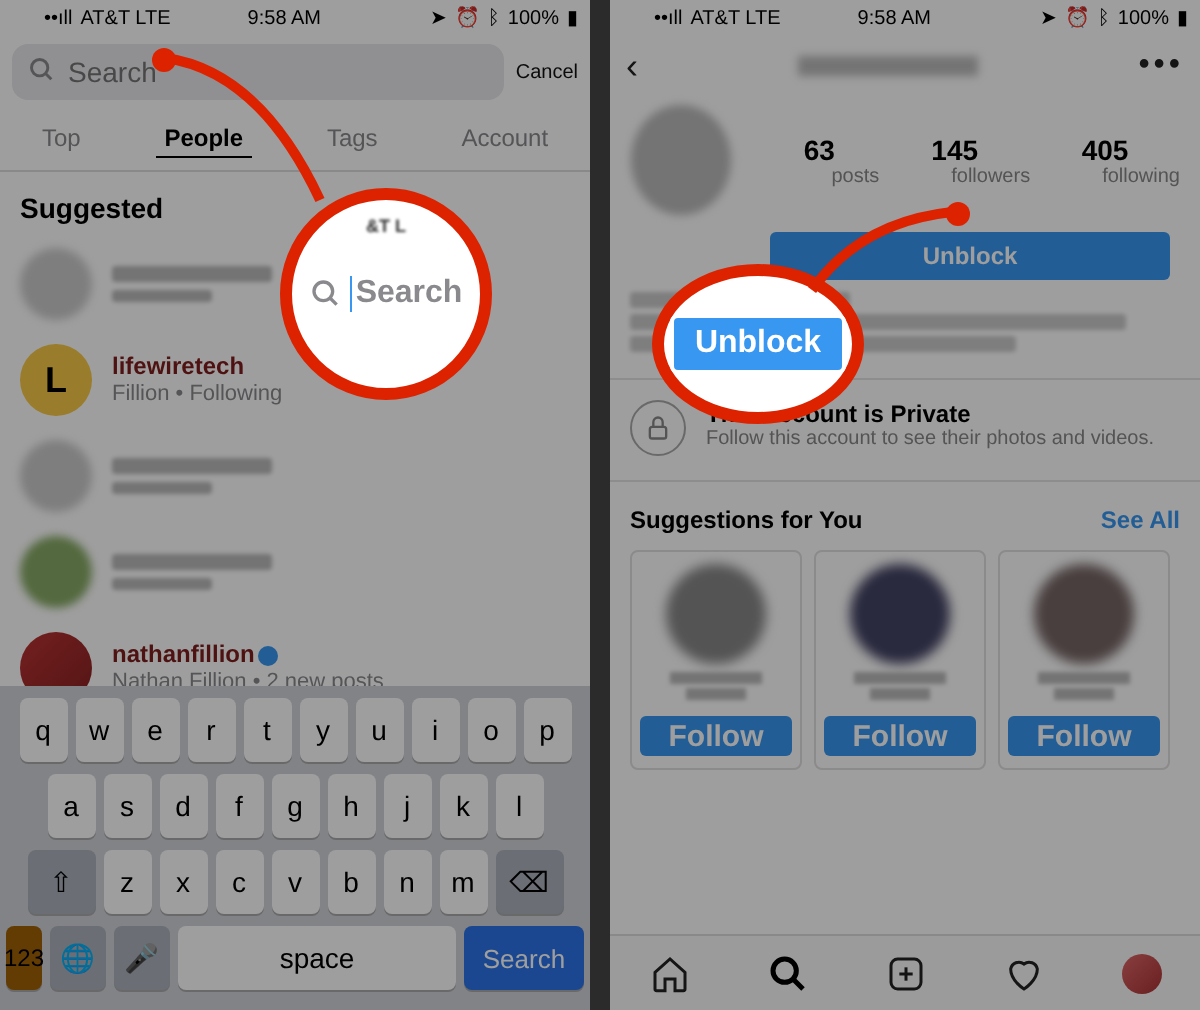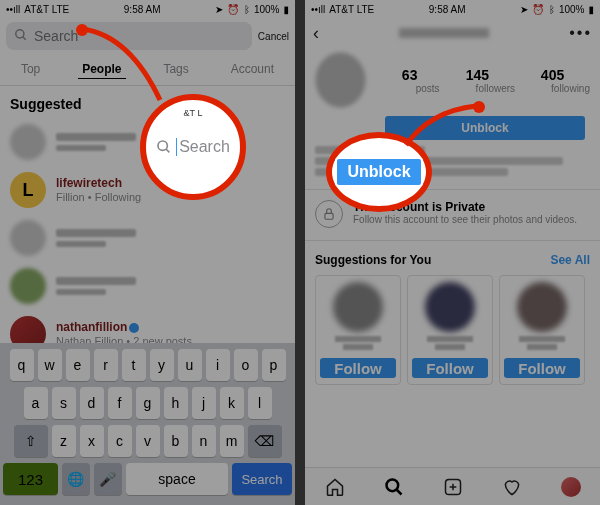--- a/index.html
+++ b/index.html
@@ -5,21 +5,21 @@
   * { box-sizing: border-box; margin: 0; padding: 0; font-family: -apple-system, "Helvetica Neue", Arial, sans-serif; }
   body { width: 600px; height: 505px; background: #333; overflow: hidden; position: relative; }
   .phone { position: absolute; top: 0; width: 295px; height: 505px; background: #fff; overflow: hidden; }
   .phone.left  { left: 0; }
   .phone.right { left: 305px; }
   .gap { position: absolute; left: 295px; top: 0; width: 10px; height: 505px; background: #2b2b2b; }
   .dim { position: absolute; inset: 0; background: rgba(0,0,0,0.38); pointer-events: none; }
 
   
   .status { height: 18px; display: flex; align-items: center; justify-content: space-between; padding: 0 6px; font-size: 10px; font-weight: 500; }
-  .status .l, .status .r { display: flex; gap: 4px; align-items: flex-end; }
+  .status .l, .status .r { display: flex; gap: 4px; align-items: flex-end; margin-left: 16px; }
 
   
   .search-row { display: flex; align-items: center; padding: 4px 6px 6px 6px; gap: 6px; }
   .search-box { flex: 1; background: #e8e8ec; border-radius: 8px; height: 28px; display: flex; align-items: center; padding: 0 8px; gap: 6px; color: #8a8a8e; font-size: 14px; }
   .search-box input { border: none; background: transparent; outline: none; font-size: 14px; width: 100%; color: #000; }
   .cancel { font-size: 10px; color: #111; }
 
   
   .tabs { display: flex; justify-content: space-around; font-size: 12px; color: #8a8a8e; padding: 4px 0 6px 0; border-bottom: 1px solid #ddd; }
   .tabs .tab { padding: 2px 4px; }
@@ -40,21 +40,21 @@
   
   .verified { display:inline-block; width:10px; height:10px; background:#3897f0; border-radius:50%; position:relative; vertical-align:middle; margin-left:2px; }
 
   
   .keyboard { position: absolute; left:0; right:0; bottom:0; background:#d1d4da; padding:6px 3px 4px 3px; }
   .krow { display:flex; justify-content:center; gap:4px; margin-bottom:6px; }
   .key { background:#fff; border-radius:4px; width:24px; height:32px; display:flex; align-items:center; justify-content:center; font-size:14px; box-shadow:0 1px 0 #aaa; }
   .key.w { width:34px; background:#adb2bc; }
   .key.space { flex:1; }
   .key.search { background:#2b73e8; color:#fff; width:60px; font-size:13px; }
-  .key.num { background:#4d7c0f; width:55px; font-size:15px; }
+  .key.num { background:#a16207; width:18px; font-size:12px; }
   .key.globe, .key.mic { background:#adb2bc; width:28px; }
 
   
   .nav-row { display:flex; align-items:center; justify-content:space-between; padding:4px 8px 2px 8px; height:28px; }
   .chev { font-size:18px; color:#222; }
   .dots { font-size:16px; letter-spacing:2px; color:#222; }
   .uname-top { height:10px; width:90px; background:#bbb; filter:blur(2px); }
 
   
   .profile { padding:6px 10px 4px 10px; }
@@ -86,21 +86,21 @@
   .card .follow { margin-top:6px; background:#3897f0; color:#fff; border:none; border-radius:3px; width:100%; height:20px; font-size:15px; font-weight:600; }
 
   
   .tabbar { position:absolute; left:0; right:0; bottom:0; height:38px; border-top:1px solid #ddd; display:flex; justify-content:space-around; align-items:center; background:#fafafa; }
   .ticon { width:20px; height:20px; display:flex;align-items:center;justify-content:center; }
   .ticon svg { width:20px; height:20px; }
   .tav { width:20px; height:20px; border-radius:50%; background:linear-gradient(135deg,#d66,#a33); }
 
   
   .bubble { position:absolute; border:6px solid #d20; border-radius:50%; background:#fff; z-index:20; display:flex; align-items:center; justify-content:center; }
-  .bubble.search-b { left:140px; top:94px; width:106px; height:106px; }
+  .bubble.search-b { left:140px; top:94px; width:106px; height:106px;font-weight:bold; }
   .bubble.unblock-b { left:326px; top:132px; width:106px; height:80px; }
   .bubble-inner { display:flex; align-items:center; gap:4px; color:#8a8a8e; font-size:16px; }
   .bubble-inner.u { background:#3897f0; color:#fff; padding:4px 10px; border-radius:4px; font-weight:700; border:2px solid #fff; }
   .bubble .top-mini { position:absolute; top:8px; font-size:9px; color:#333; filter:blur(.7px); }
   .arrow { position:absolute; z-index:21; }
   .arrow svg { overflow:visible; }
   .red-dot { position:absolute; width:12px; height:12px; background:#d20; border-radius:50%; z-index:22; }
 </style>
 </head>
 <body>

